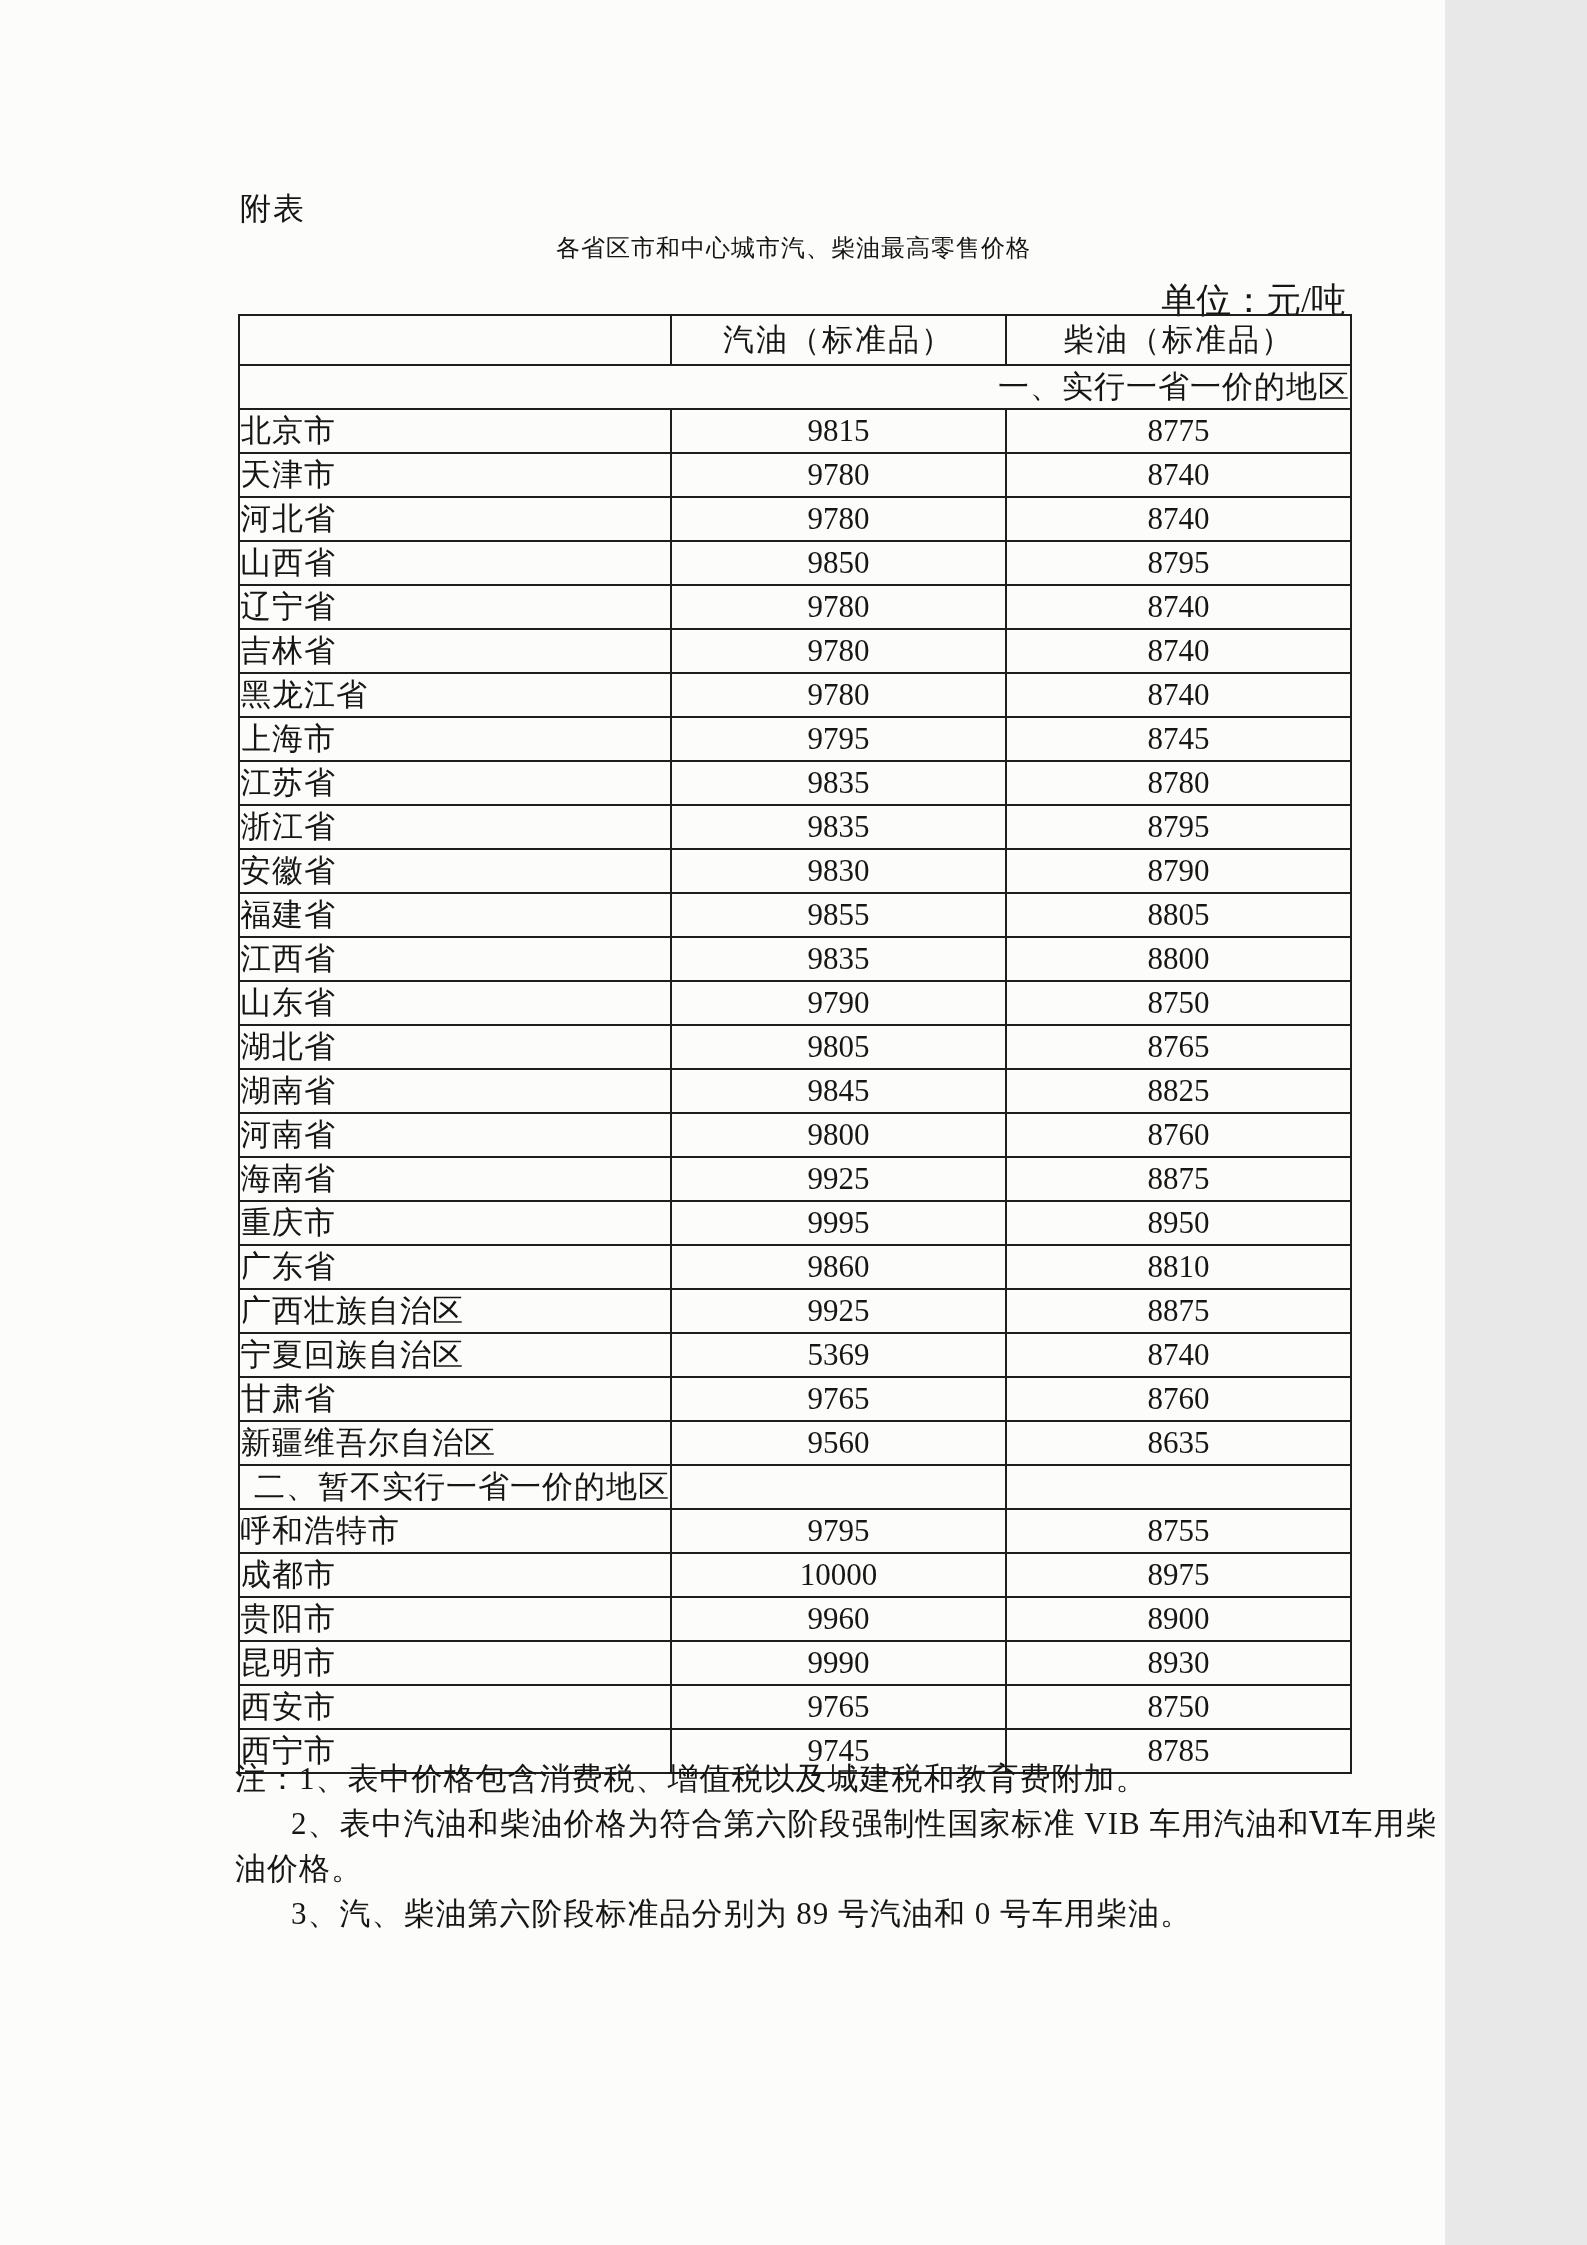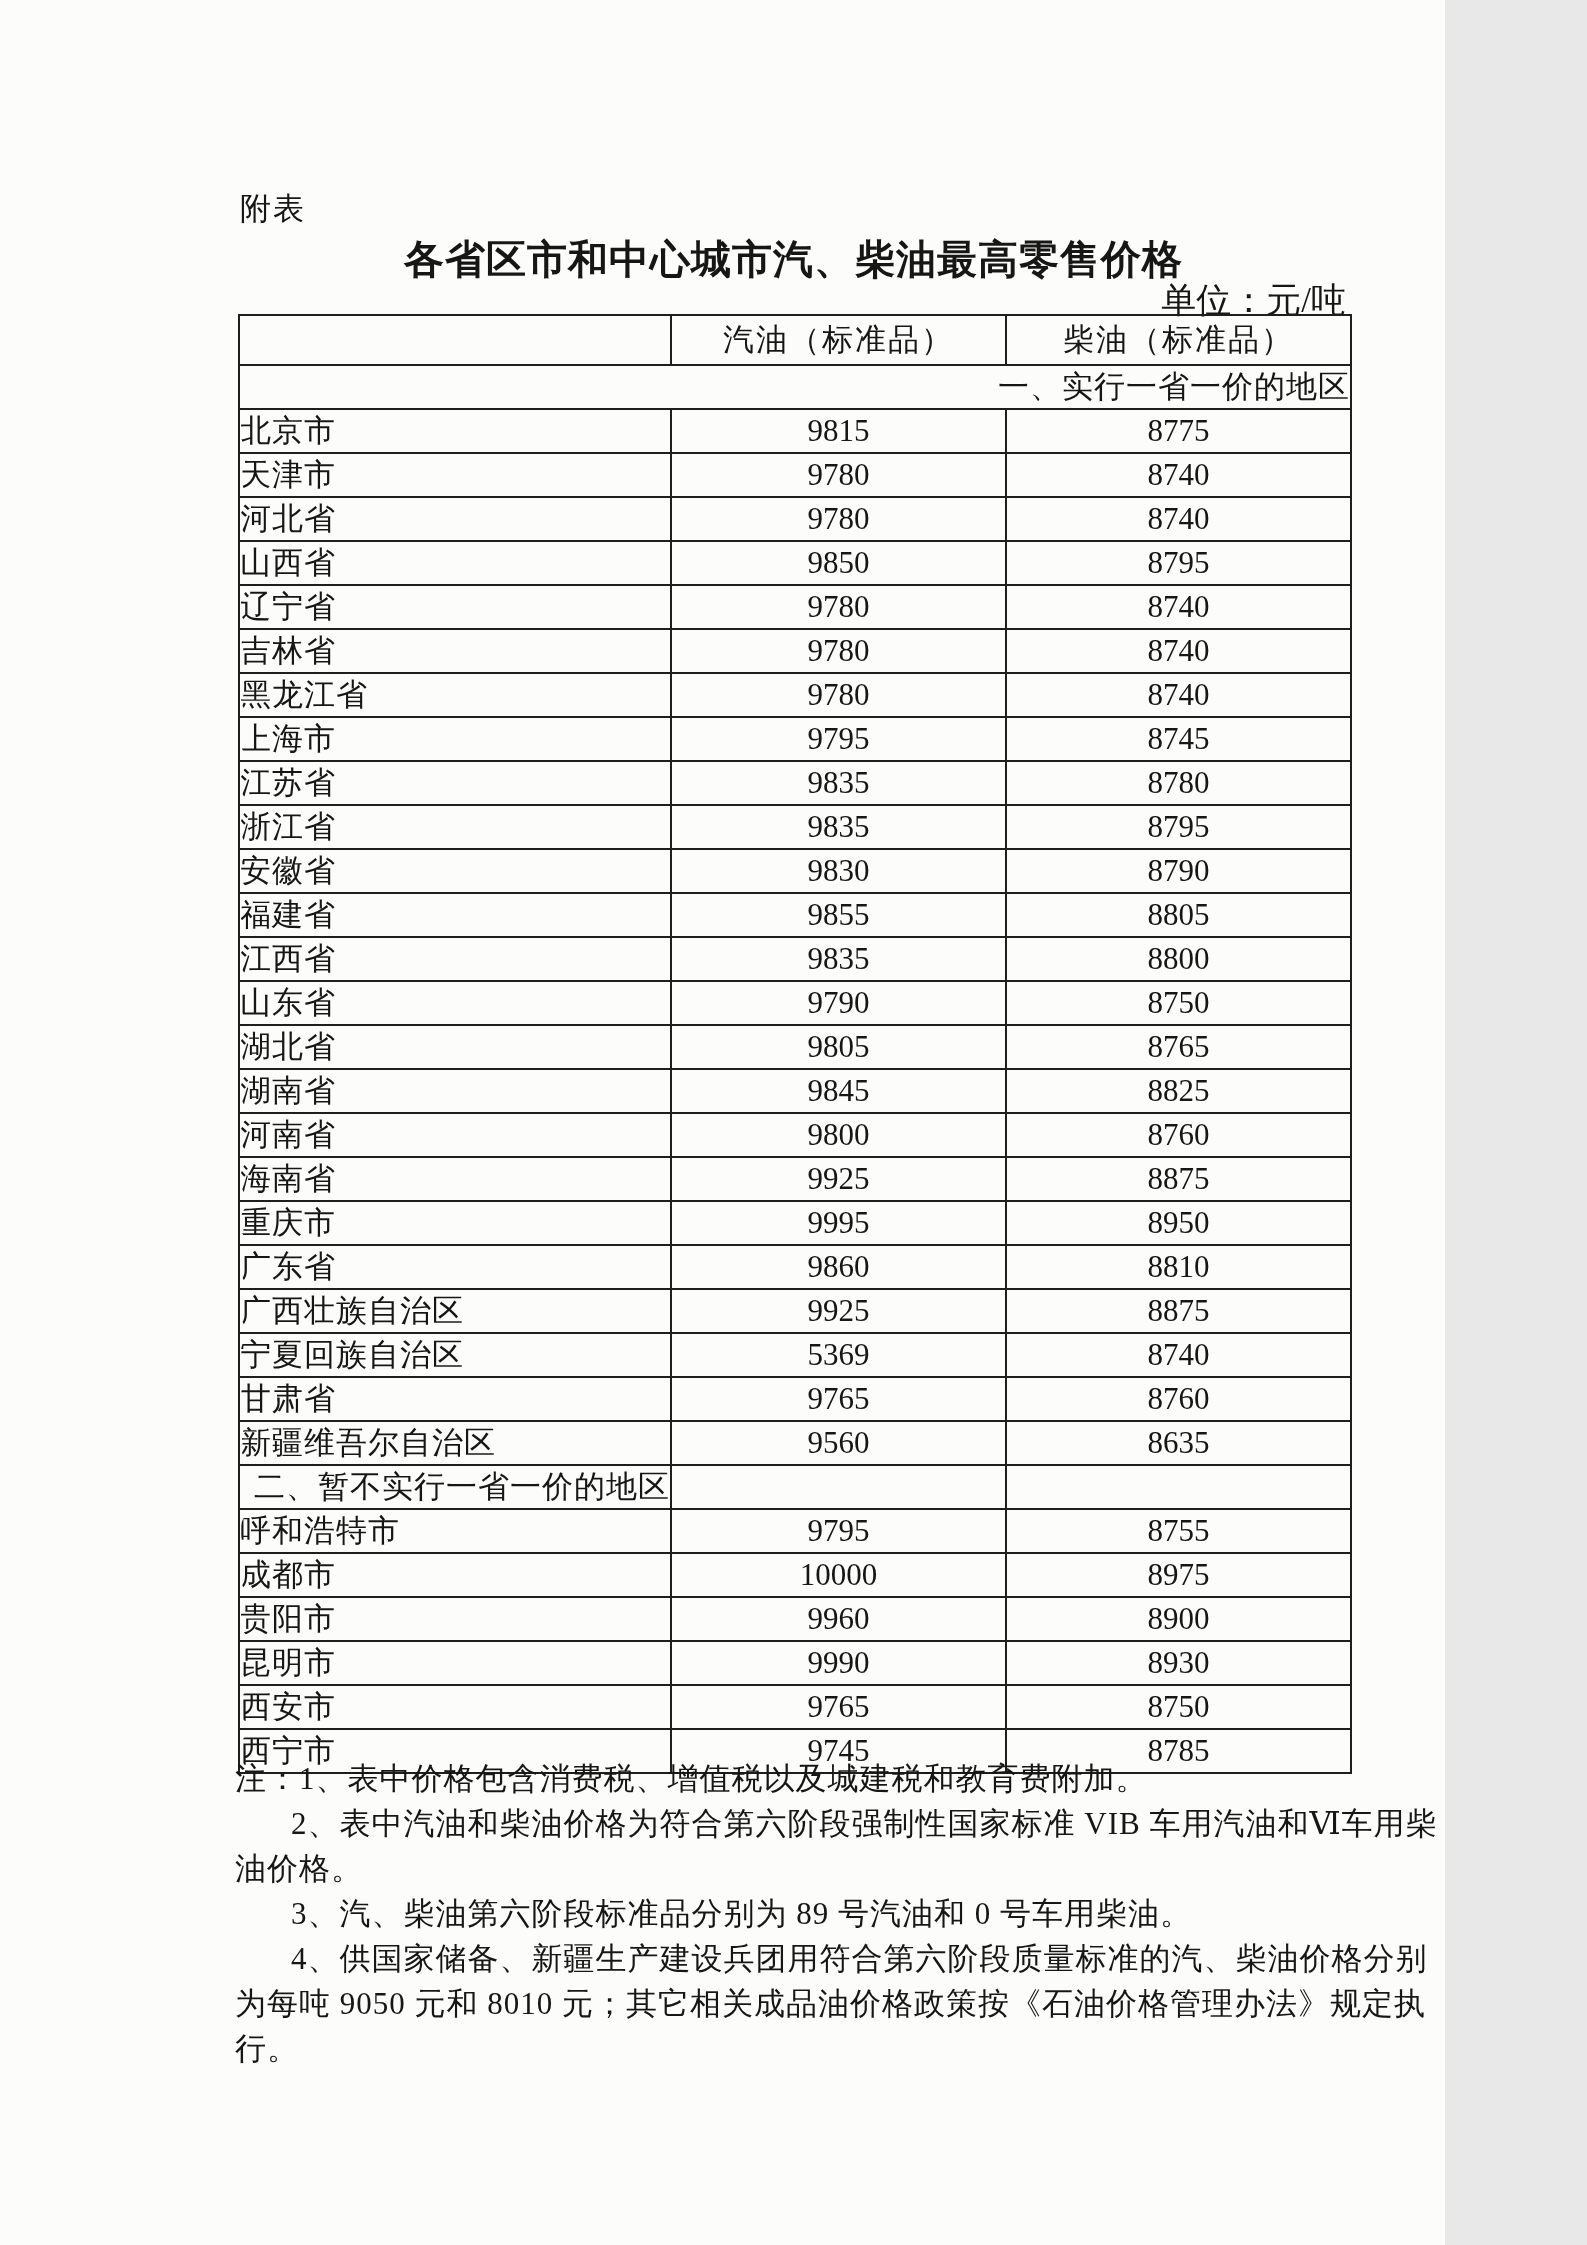--- a/index.html
+++ b/index.html
@@ -22,22 +22,22 @@
     font-size: 31px;
     letter-spacing: 2px;
   }
   .doc-title {
     position: absolute;
     left: 0;
     top: 232px;
     width: 1587px;
     text-align: center;
     font-family: "Liberation Sans", "DejaVu Sans", sans-serif;
-    font-weight: bold;
-    font-size: 40px;
+    font-weight: normal;
+    font-size: 24px;
     letter-spacing: 1px;
   }
   .unit-label {
     position: absolute;
     left: 238px;
     top: 277px;
     width: 1108px;
     text-align: right;
     font-size: 35px;
   }
@@ -277,16 +277,15 @@
           <td class="num-cell">9745</td>
           <td class="num-cell">8785</td>
         </tr>
       </tbody>
   </table>
 
   <div class="notes" id="notes-container">
       <p class="note">注：1、表中价格包含消费税、增值税以及城建税和教育费附加。</p>
       <p class="note note-indent">2、表中汽油和柴油价格为符合第六阶段强制性国家标准 VIB 车用汽油和Ⅵ车用柴油价格。</p>
       <p class="note note-indent">3、汽、柴油第六阶段标准品分别为 89 号汽油和 0 号车用柴油。</p>
-      <p class="note note-indent">4、供国家储备、新疆生产建设兵团用符合第六阶段质量标准的汽、柴油价格分别为每吨 9050 元和 8010 元；其它相关成品油价格政策按《石油价格管理办法》规定执行。</p>
     </div>
 
 </div>
 
 </body></html>

